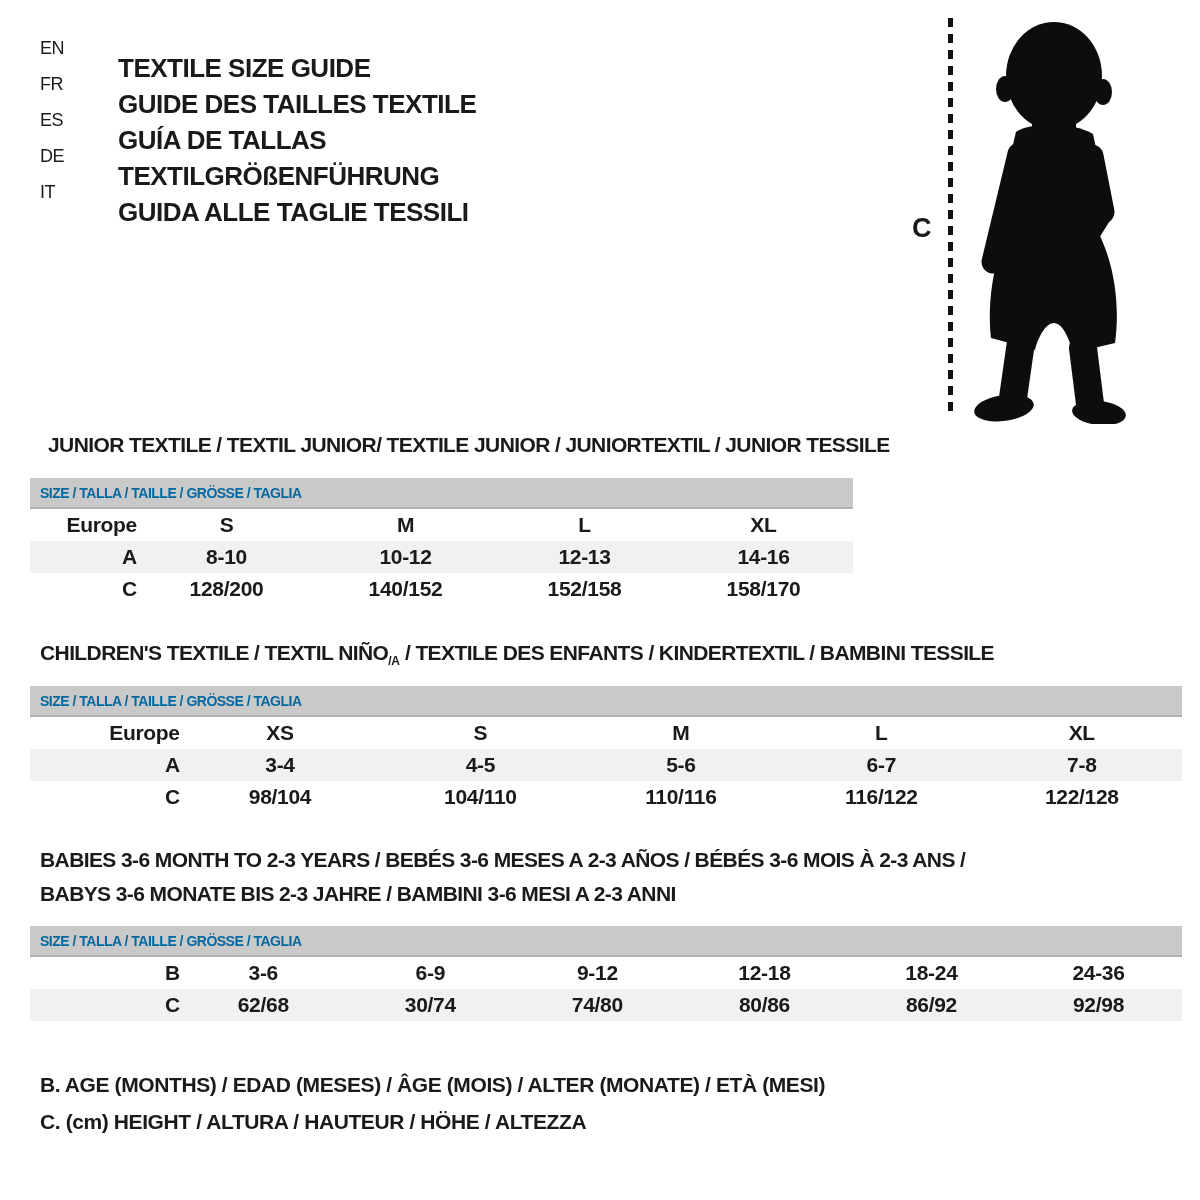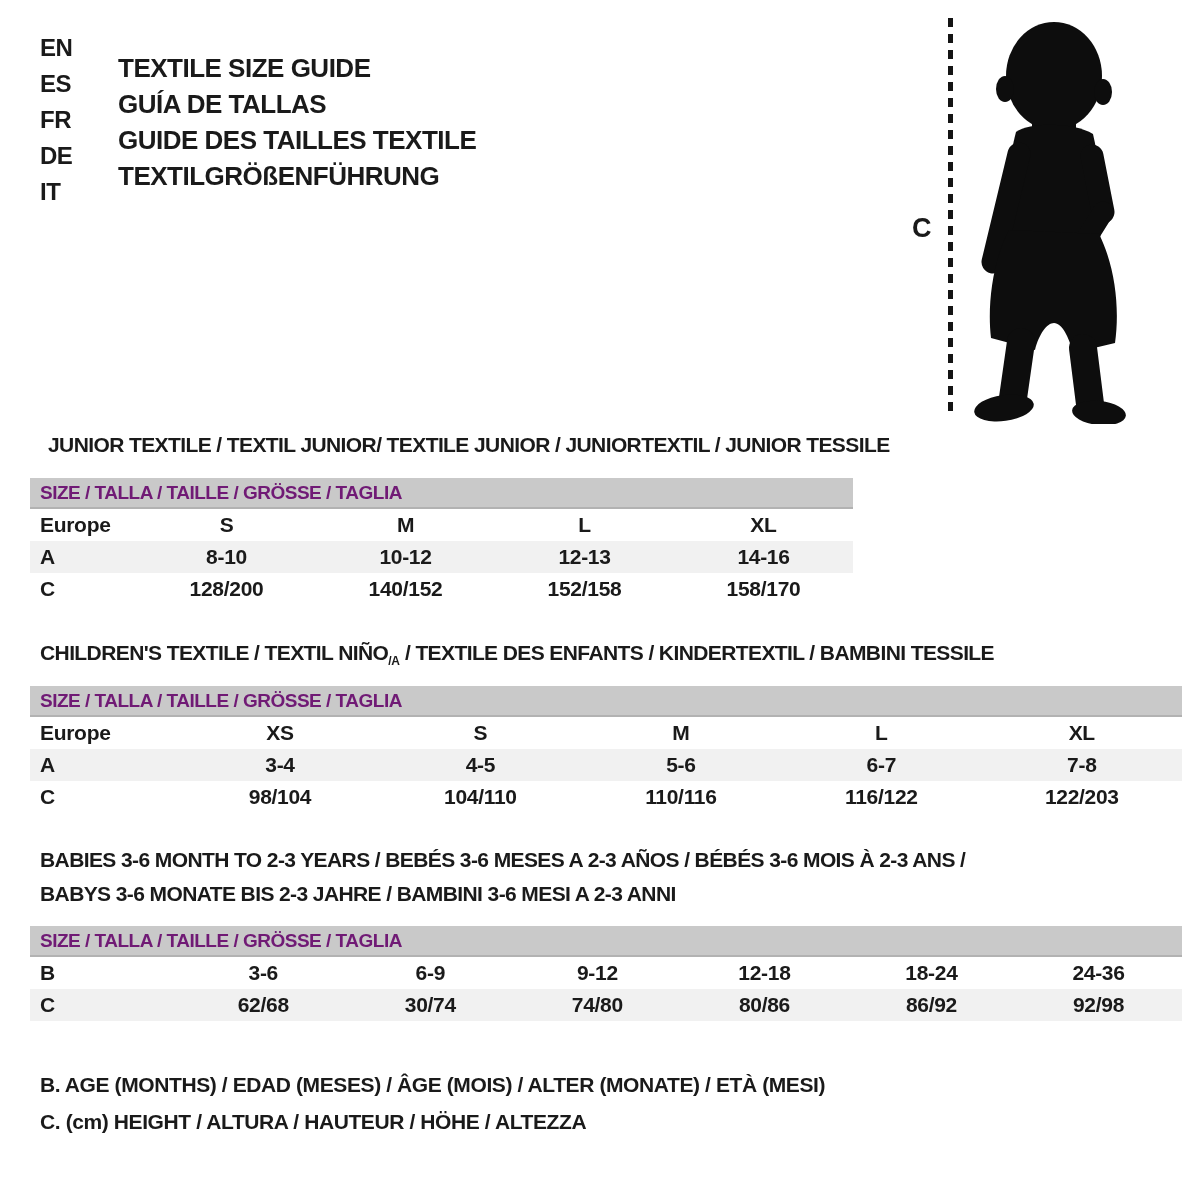--- a/index.html
+++ b/index.html
@@ -3,72 +3,73 @@
 <meta charset="utf-8">
 <style>
   html,body{margin:0;padding:0;background:#fff;}
   .canvas{
     position:relative;width:1200px;height:1200px;background:#ffffff;
     font-family:"Liberation Sans","DejaVu Sans",sans-serif;color:#1a1a1a;overflow:hidden;
   }
   
   .lang-block{position:absolute;left:40px;top:30px;}
   .lang-row{display:flex;height:36px;align-items:center;}
-  .lang-code{width:78px;font-size:24px;font-weight:700;letter-spacing:-0.5px;}
+  .lang-code{width:78px;font-size:18px;font-weight:400;letter-spacing:-0.5px;}
   .lang-label{font-size:26px;font-weight:700;letter-spacing:-0.5px;white-space:nowrap;margin-top:41px;}
   
   .dashed-line{position:absolute;left:948px;top:18px;width:5px;height:400px;
     background:repeating-linear-gradient(to bottom,#141414 0 9px,transparent 9px 16px);}
   .c-label{position:absolute;left:912px;top:213px;font-size:27px;font-weight:700;}
   .figure-svg{position:absolute;left:962px;top:12px;width:182px;height:412px;}
   
   .sec-heading{position:absolute;font-size:21px;font-weight:700;letter-spacing:-0.6px;white-space:nowrap;}
   #junior-heading{left:40px;top:433px;margin-left:8px;}
   #children-heading{left:40px;top:641px;}
   #babies-heading{left:40px;top:843px;line-height:34px;}
   .sub{font-size:12px;vertical-align:-5px;letter-spacing:-0.3px;}
   
   .size-table{position:absolute;left:30px;}
   #junior-table{top:478px;width:823px;}
   #children-table{top:686px;width:1152px;}
   #babies-table{top:926px;width:1152px;}
   .size-bar{height:31px;background:#c9c9c9;border-bottom:2px solid #b2b2b2;display:flex;align-items:center;
-    padding-left:10px;font-size:19px;font-weight:700;letter-spacing:-0.5px;color:#701a75;box-sizing:border-box;}
+    padding-left:10px;font-size:14px;font-weight:700;letter-spacing:-0.5px;color:#0369a1;box-sizing:border-box;}
   .trow{display:flex;height:32px;align-items:center;font-size:21px;font-weight:700;letter-spacing:-0.3px;}
   .trow.shaded{background:#f1f1f1;}
-  .tlabel{width:13%;padding-left:10px;box-sizing:border-box;text-align:left;}
+  .tlabel{width:13%;padding-left:10px;box-sizing:border-box;text-align:right;}
   .tcell{flex:1;text-align:center;}
   
   .legend{position:absolute;left:40px;top:1066px;}
   .legend-line{font-size:21px;font-weight:700;letter-spacing:-0.4px;line-height:37px;white-space:nowrap;}
 </style>
 </head>
 <body>
 
 <div class="canvas">
 
   <div class="lang-block">
     <div class="lang-row">
       <span class="lang-code">EN</span>
       <span class="lang-label">TEXTILE SIZE GUIDE</span>
     </div>
     <div class="lang-row">
+      <span class="lang-code">FR</span>
+      <span class="lang-label">GUIDE DES TAILLES TEXTILE</span>
+    </div>
+    <div class="lang-row">
       <span class="lang-code">ES</span>
       <span class="lang-label">GUÍA DE TALLAS</span>
-    </div>
-    <div class="lang-row">
-      <span class="lang-code">FR</span>
-      <span class="lang-label">GUIDE DES TAILLES TEXTILE</span>
     </div>
     <div class="lang-row">
       <span class="lang-code">DE</span>
       <span class="lang-label">TEXTILGRÖßENFÜHRUNG</span>
     </div>
     <div class="lang-row">
       <span class="lang-code">IT</span>
+      <span class="lang-label">GUIDA ALLE TAGLIE TESSILI</span>
     </div>
   </div>
 
   <div class="dashed-line"></div>
   <div class="c-label">C</div>
   <svg class="figure-svg" viewBox="0 0 182 412" aria-hidden="true">
     <g fill="#0d0d0d" stroke="none">
       <ellipse cx="92" cy="64" rx="48" ry="54"></ellipse>
       <ellipse cx="43" cy="77" rx="9" ry="13"></ellipse>
       <ellipse cx="141" cy="80" rx="9" ry="13"></ellipse>
@@ -131,21 +132,21 @@
       <span class="tcell">5-6</span>
       <span class="tcell">6-7</span>
       <span class="tcell">7-8</span>
     </div>
     <div class="trow">
       <span class="tlabel">C</span>
       <span class="tcell">98/104</span>
       <span class="tcell">104/110</span>
       <span class="tcell">110/116</span>
       <span class="tcell">116/122</span>
-      <span class="tcell">122/203</span>
+      <span class="tcell">122/128</span>
     </div>
   </div>
 
   <div class="sec-heading" id="babies-heading">
     <div>BABIES 3-6 MONTH TO 2-3 YEARS / BEBÉS 3-6 MESES A 2-3 AÑOS / BÉBÉS 3-6 MOIS À 2-3 ANS /</div>
     <div>BABYS 3-6 MONATE BIS 2-3 JAHRE / BAMBINI 3-6 MESI A 2-3 ANNI</div>
   </div>
   <div class="size-table" id="babies-table">
     <div class="size-bar">SIZE / TALLA / TAILLE / GRÖSSE / TAGLIA</div>
     <div class="trow">

